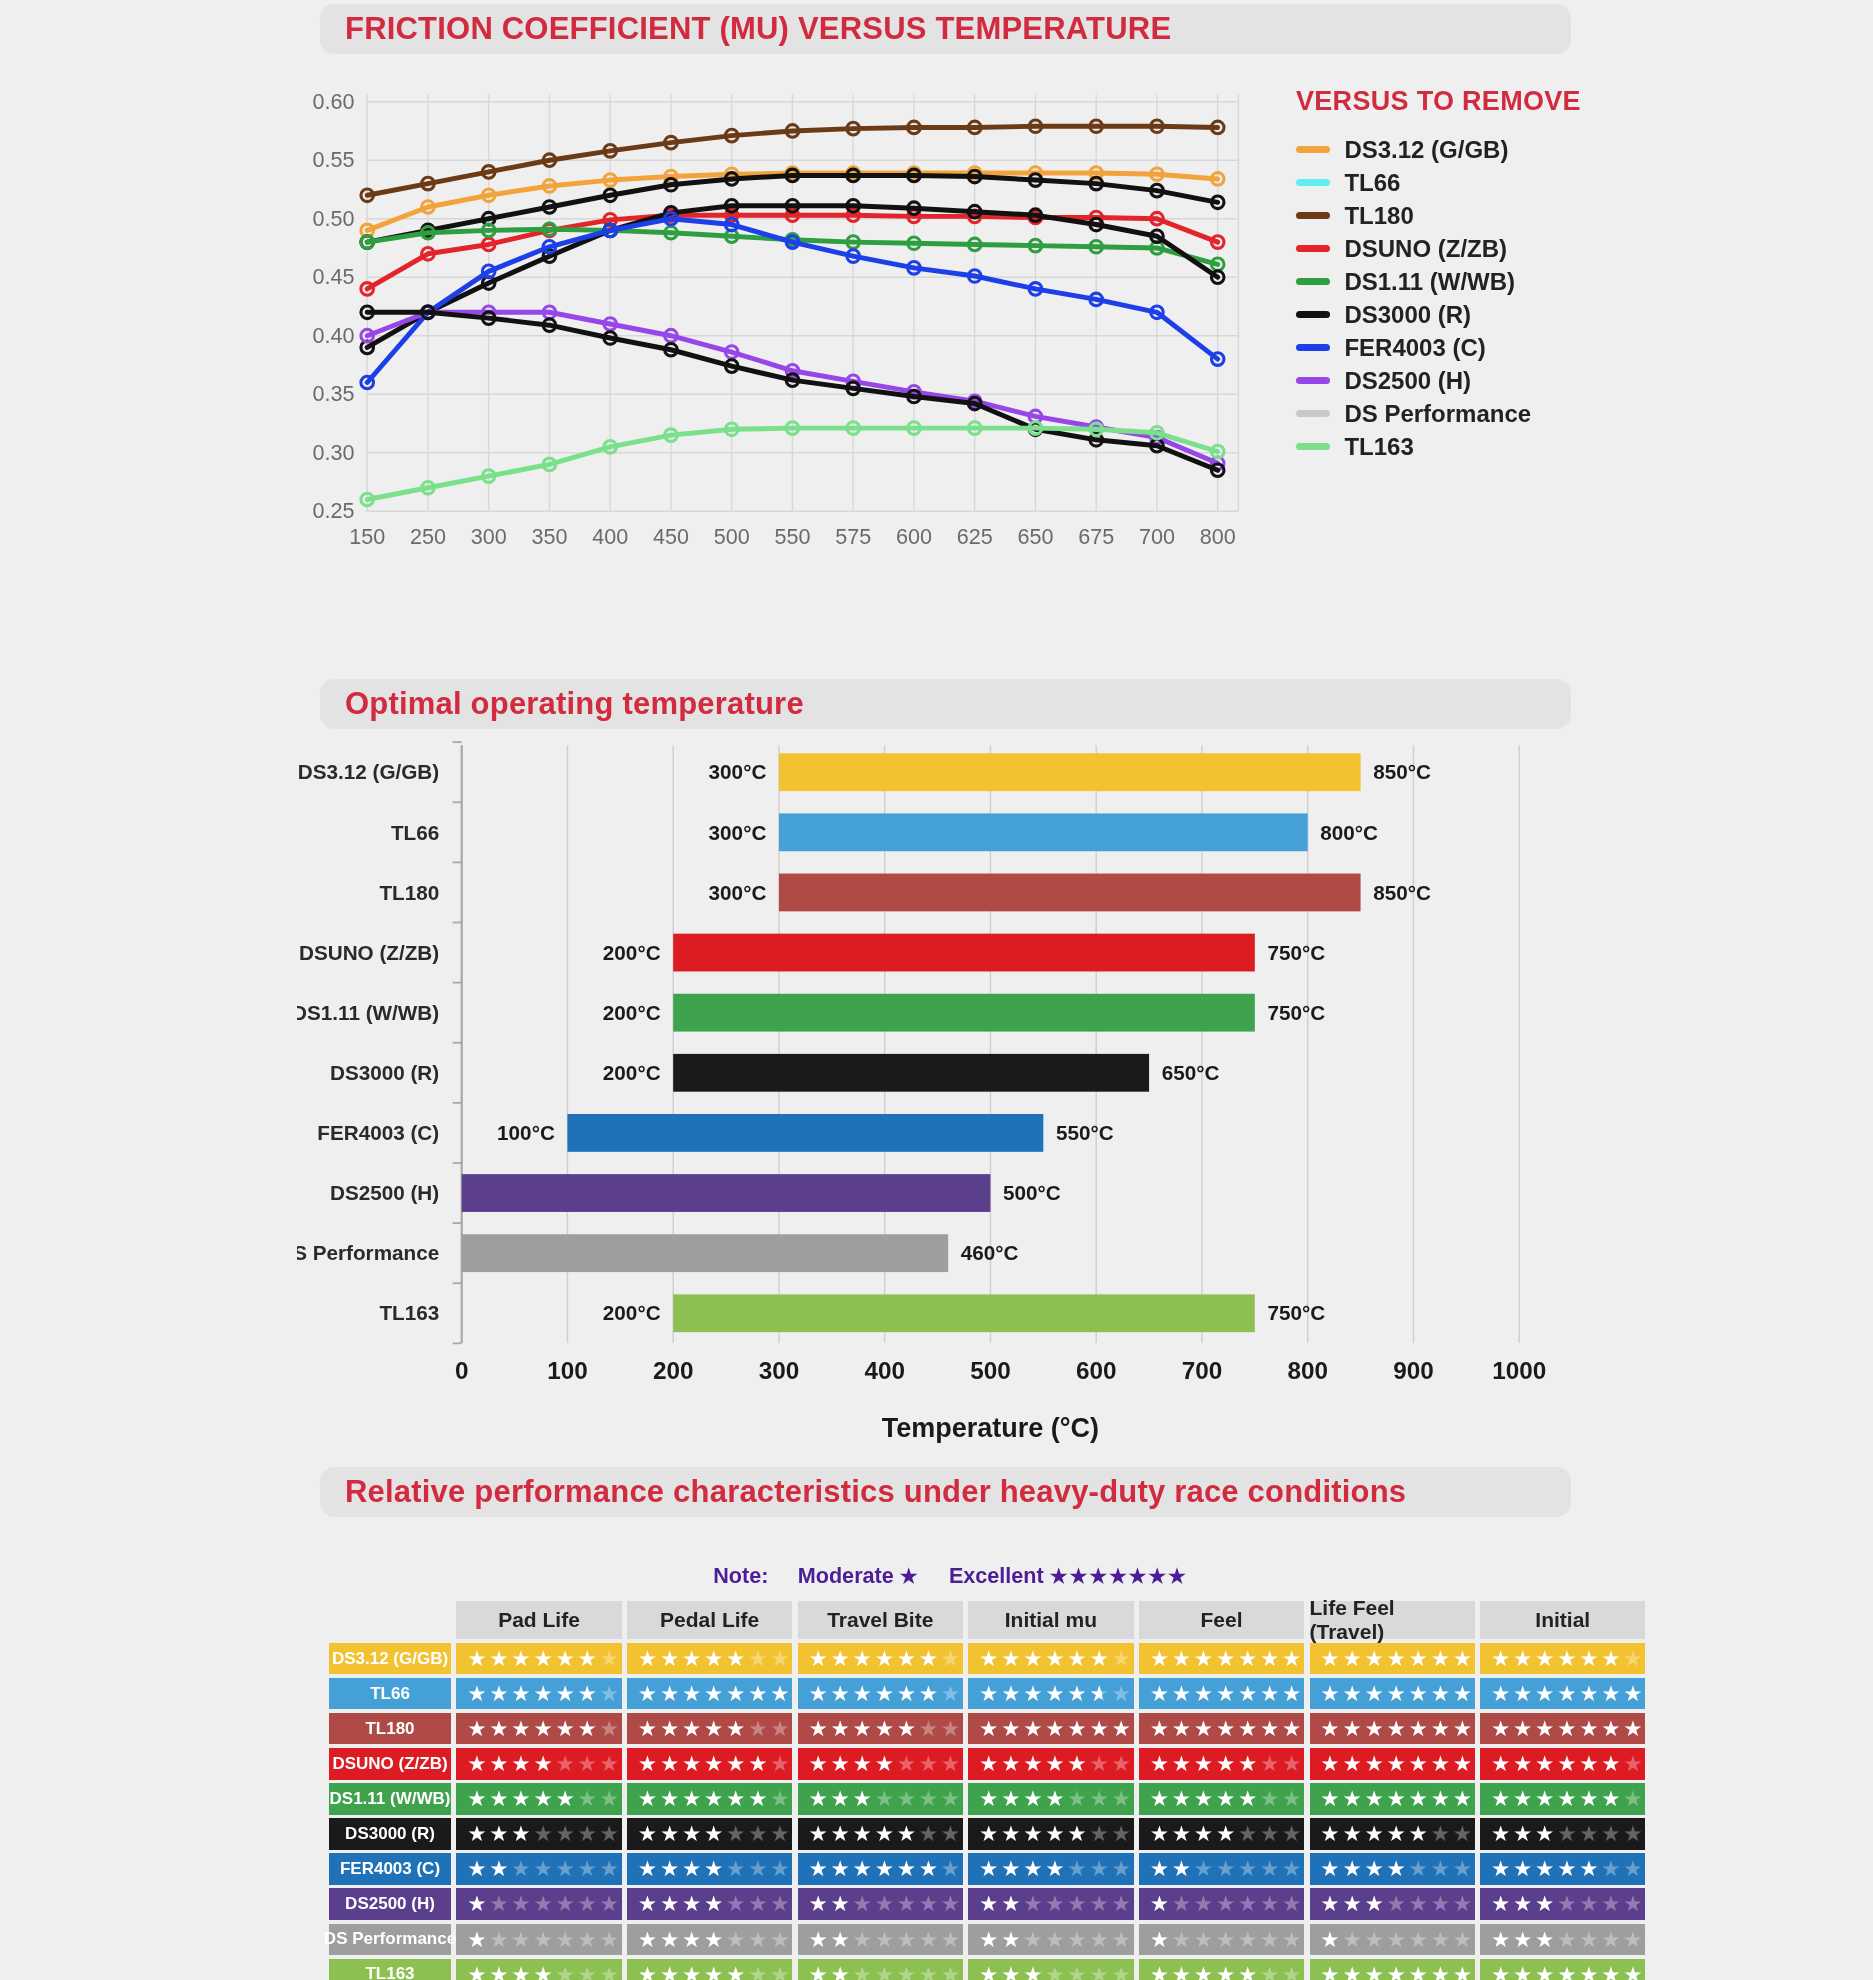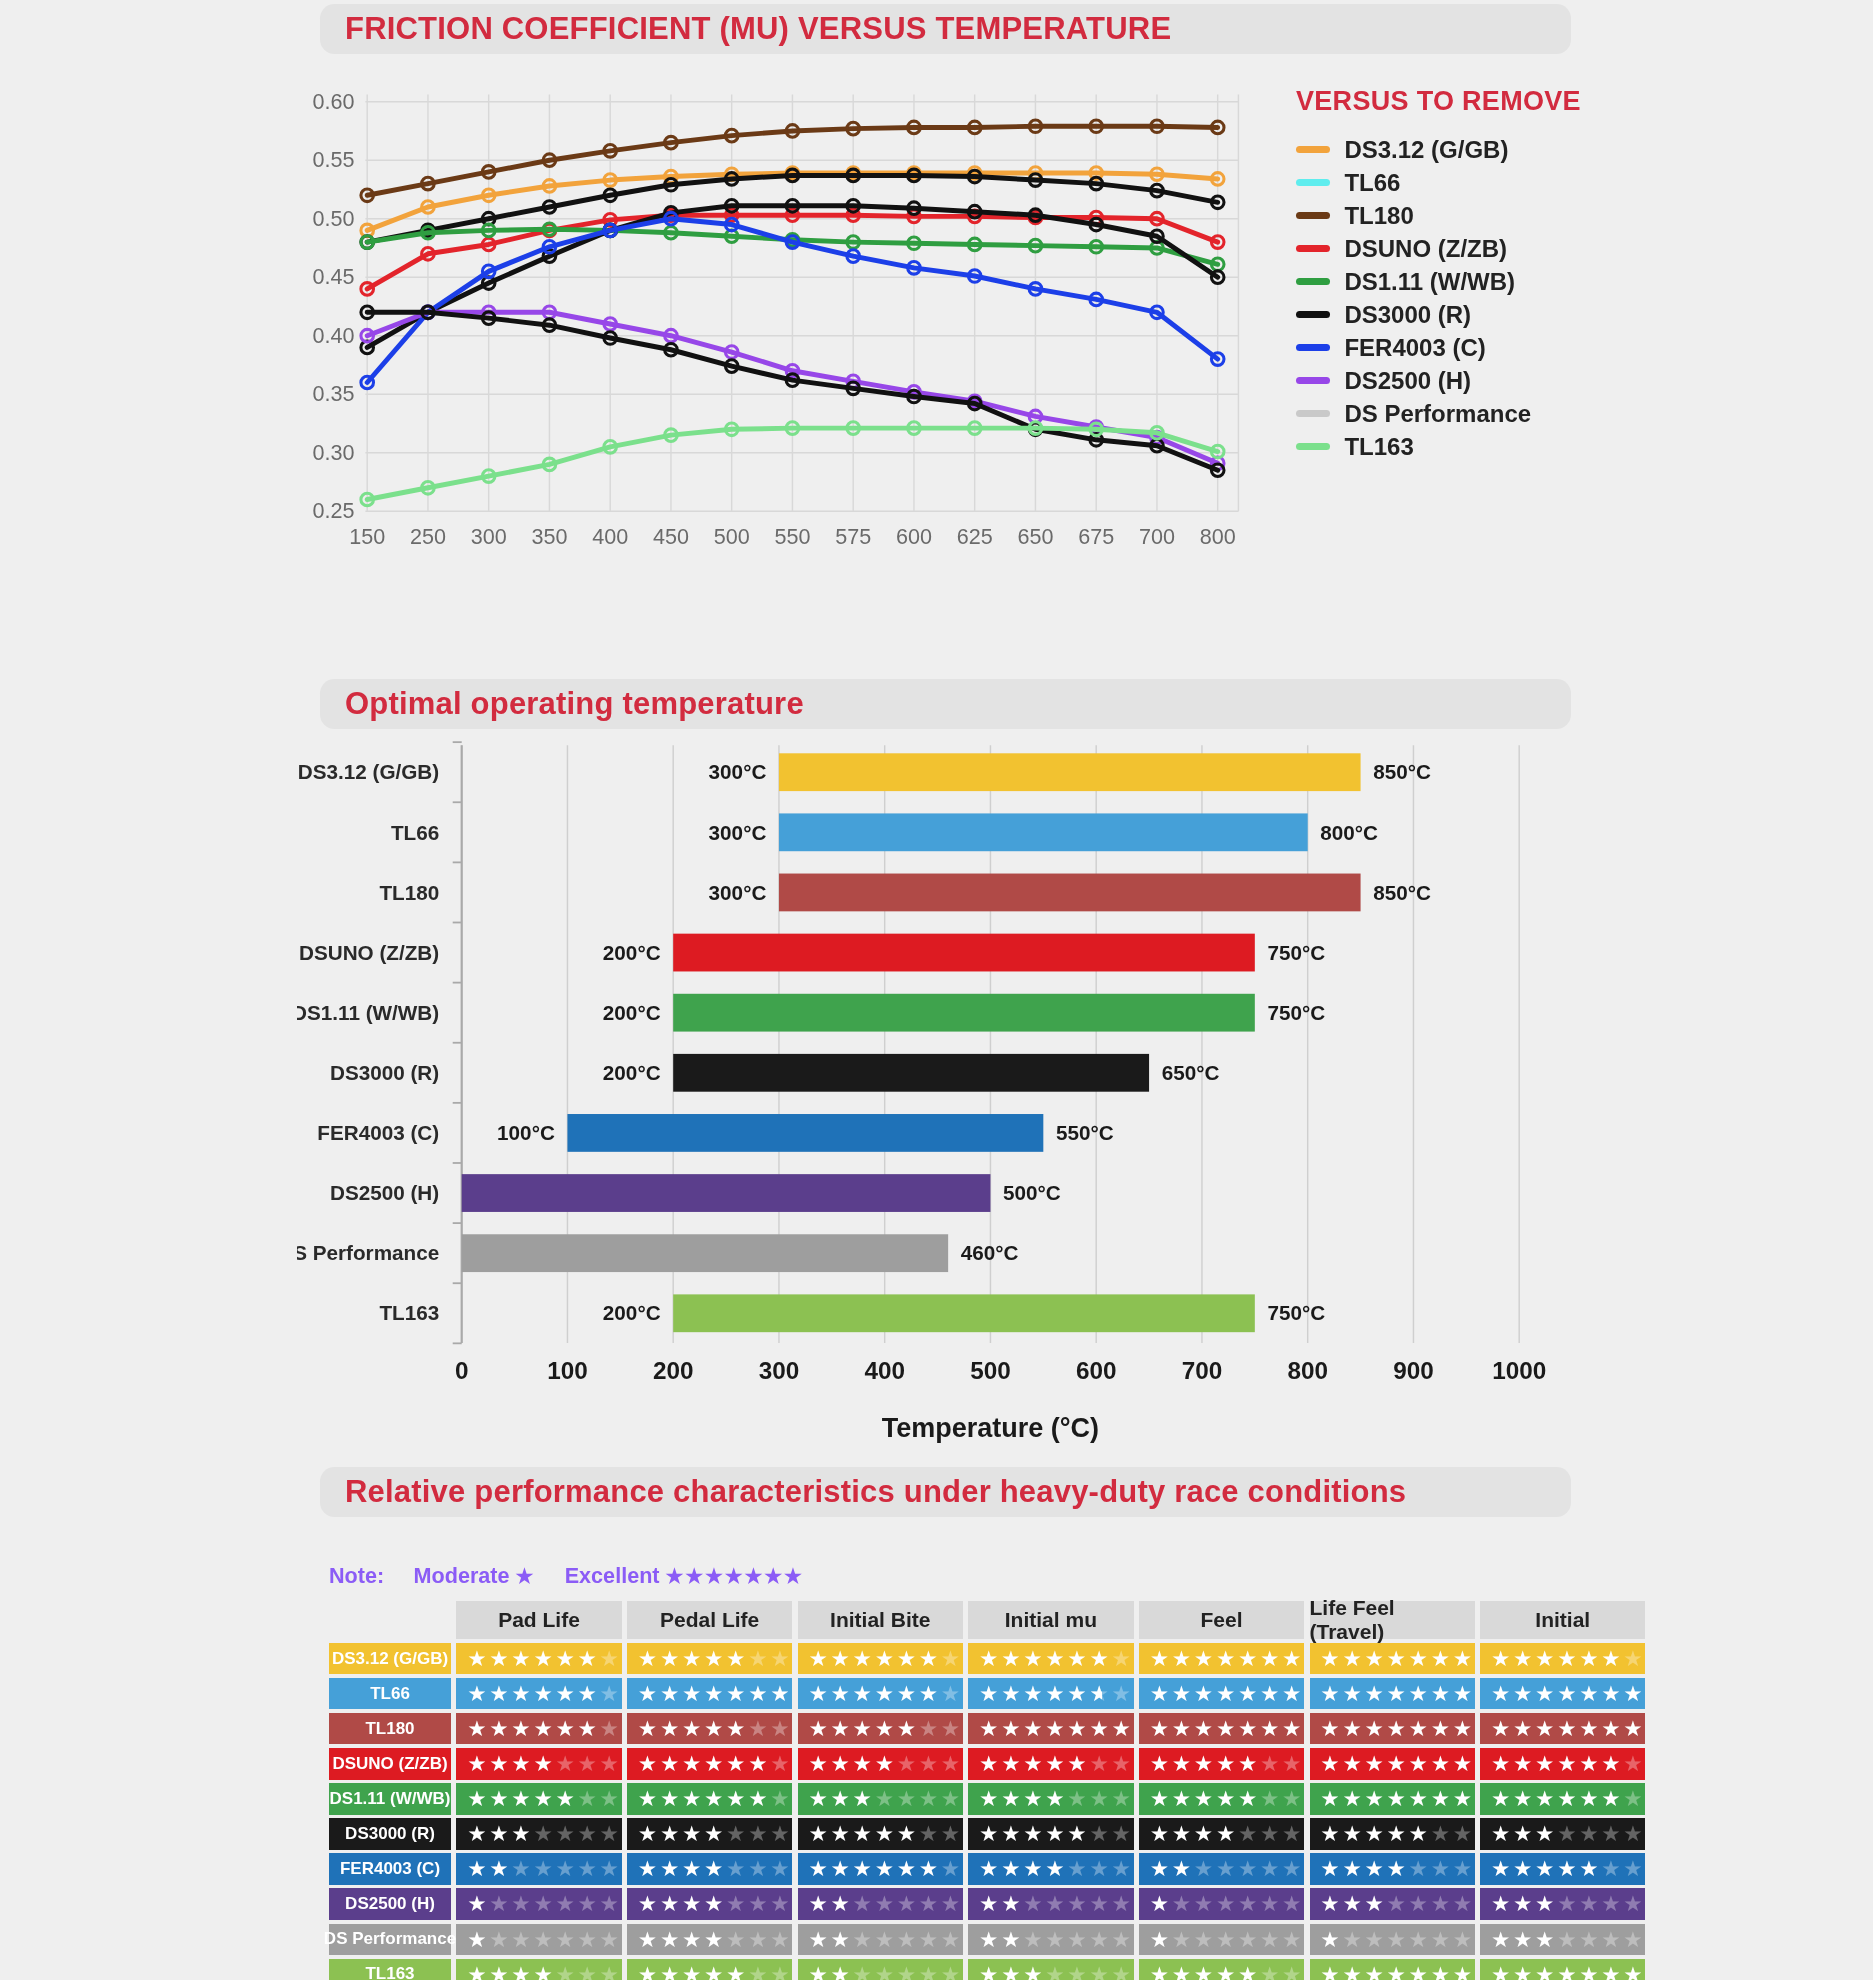--- a/index.html
+++ b/index.html
@@ -11,21 +11,21 @@
   #pill-temp{top:679px;}
   #pill-table{top:1467px;text-align:right;}
   #line-chart{position:absolute;left:297px;top:81px;}
   #bar-chart{position:absolute;left:297px;top:738px;}
   .legend{position:absolute;left:1296px;top:86px;width:324px;}
   .legend-title{font-size:27px;font-weight:700;color:#d22b3f;margin-bottom:16px;letter-spacing:0.3px;}
   .legend-item{display:flex;align-items:center;height:33px;cursor:pointer;}
   .legend-swatch{width:34px;height:6.3px;border-radius:3.6px;margin-right:14.4px;flex:0 0 auto;}
   .legend-label{font-size:24px;font-weight:600;color:#222;}
   #perf-table{position:absolute;left:329px;top:1563px;width:1243px;}
-  .note-line{text-align:left;font-size:21.6px;font-weight:700;color:#8b5cf6;height:31px;}
+  .note-line{text-align:center;font-size:21.6px;font-weight:700;color:#4c1d95;height:31px;}
   .note-line .seg{margin-left:23.4px;}
   .note-star{font-size:20px;letter-spacing:1.8px;}
   .tbl{display:grid;grid-template-columns:122px repeat(7,1fr);column-gap:5.4px;row-gap:3.6px;margin-top:7.2px;}
   .hdr-cell{background:#d9d9d9;height:38px;display:flex;align-items:center;justify-content:center;
             font-size:21px;font-weight:700;color:#222;}
   .hdr-spacer{background:transparent;}
   .row-chip{height:31.5px;display:flex;align-items:center;justify-content:center;
             font-size:17px;font-weight:700;color:#fff;white-space:nowrap;}
   .star-cell{height:31.5px;display:flex;align-items:center;padding-left:10.8px;box-sizing:border-box;}
   .star{font-size:21.6px;color:#fff;letter-spacing:2.7px;line-height:31.5px;}
@@ -431,21 +431,21 @@
     <span>Note:</span>
     <span class="seg"><span>Moderate</span>
       <span class="note-star" id="note-star-moderate">★</span></span>
     <span class="seg"><span>Excellent</span>
       <span class="note-star" id="note-star-excellent">★★★★★★★</span></span>
   </div>
   <div class="tbl" id="tbl-grid">
       <div class="hdr-spacer"></div>
       <div class="hdr-cell">Pad Life</div>
       <div class="hdr-cell">Pedal Life</div>
-      <div class="hdr-cell">Initial Bite</div>
+      <div class="hdr-cell">Travel Bite</div>
       <div class="hdr-cell">Initial mu</div>
       <div class="hdr-cell">Feel</div>
       <div class="hdr-cell">Life Feel (Travel)</div>
       <div class="hdr-cell">Initial</div>
       <div class="row-chip" style="background: rgb(242, 194, 48);">DS3.12 (G/GB)</div>
       <div class="star-cell" style="background: rgb(242, 194, 48);">
         <span class="star">★</span>
         <span class="star">★</span>
         <span class="star">★</span>
         <span class="star">★</span>

